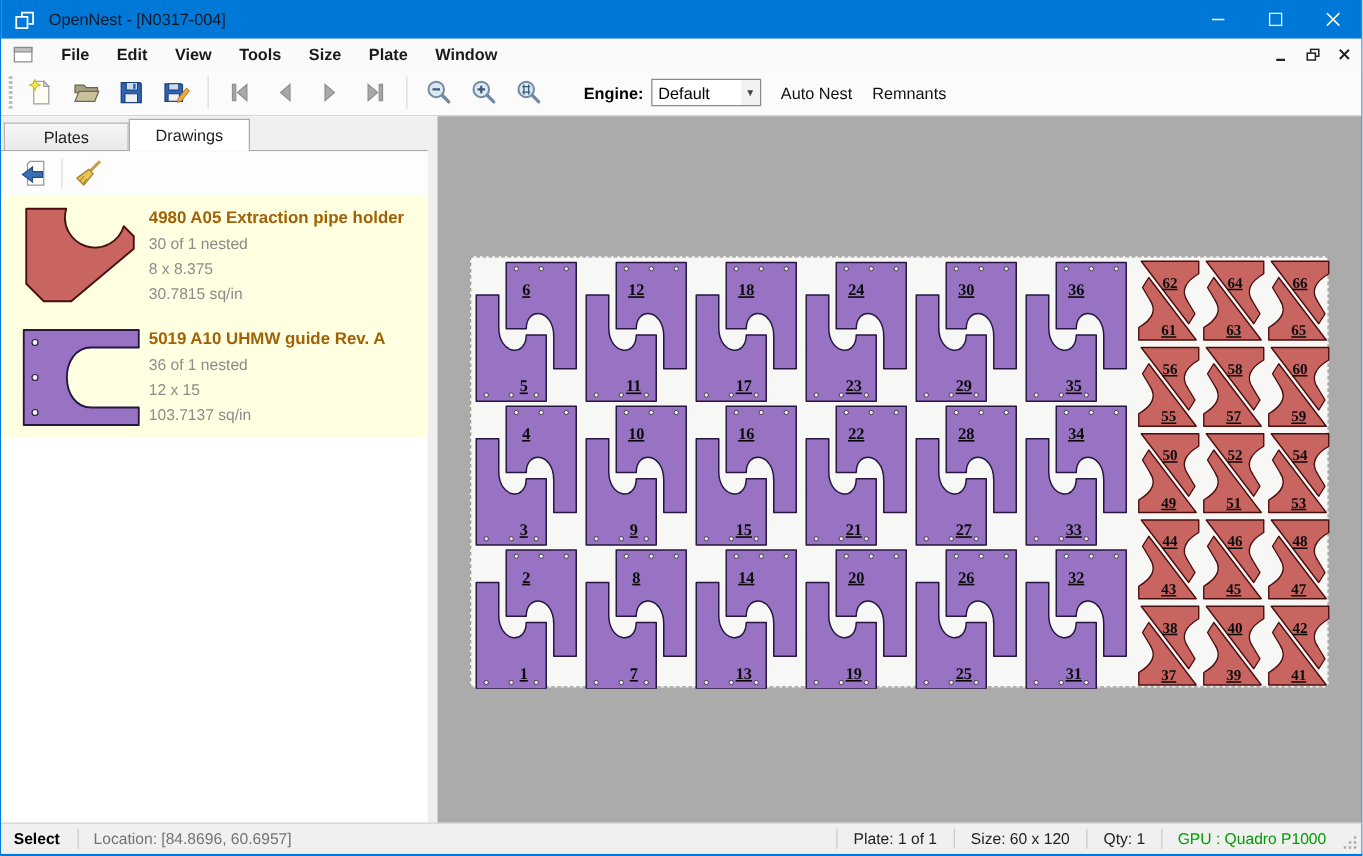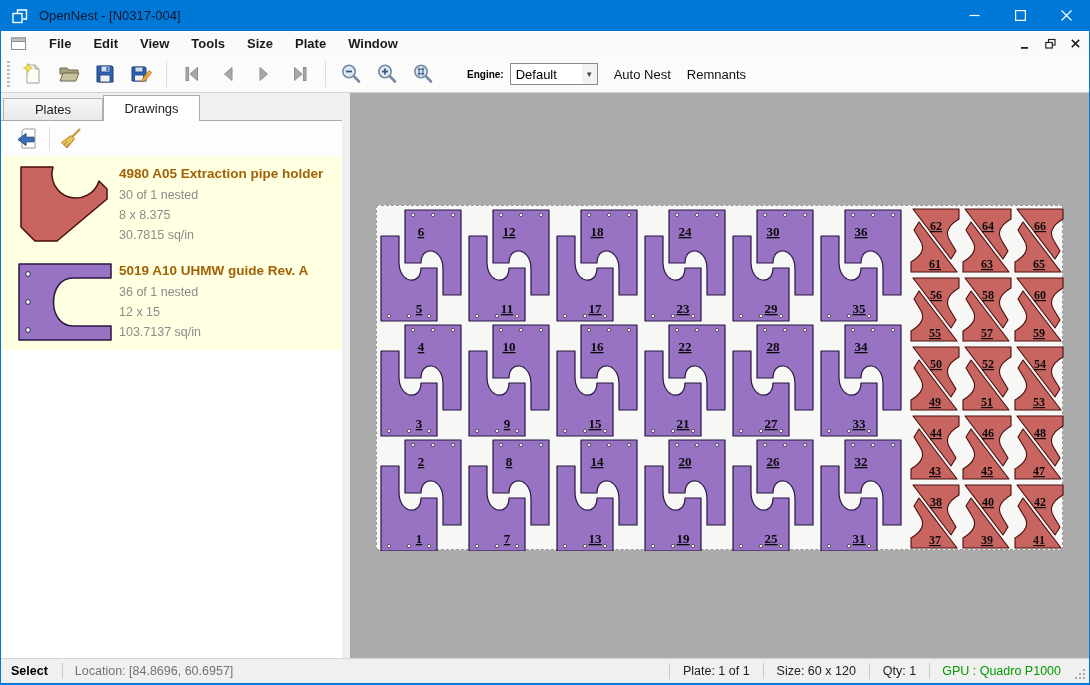--- a/index.html
+++ b/index.html
@@ -22,21 +22,21 @@
   .menubar .spacer { flex:1; }
   .mdictl { width:22px; height:20px; display:flex; align-items:center; justify-content:center; margin-right:3px; }
 
   
   .toolbar { height:37px; background:#FBFBFB; border-bottom:1px solid #D4D4D4; display:flex;
     align-items:center; flex:0 0 37px; padding-left:4px; }
   .grip { width:3px; height:26px; margin:0 5px 0 2px;
     background-image:repeating-linear-gradient(#BDBDBD 0 2px, transparent 2px 4px); }
   .tbtn { width:30px; height:30px; display:flex; align-items:center; justify-content:center; margin:0 3px; }
   .tsep { width:1px; height:26px; background:#DCDCDC; margin:0 7px; }
-  .engine-label { font-weight:bold; font-size:10px; margin:0 6px 0 26px; }
+  .engine-label { font-weight:bold; font-size:13px; margin:0 6px 0 26px; }
   .combo { width:88px; height:22px; border:1px solid #8A8A8A; background:#fff; display:flex;
     align-items:center; font-size:13px; padding-left:5px; }
   .combo .arrow { margin-left:auto; width:15px; height:20px; display:flex; align-items:center;
     justify-content:center; font-size:8px; color:#444; background:#F2F2F2; }
   .tbtext { font-size:13px; padding:4px 8px; margin-left:8px; color:#111; }
 
   
   .main { flex:1; display:flex; min-height:0; }
   .sidebar { width:349px; background:#fff; border-right:8px solid #F0F0F0; display:flex; flex-direction:column; }
   .tabstrip { height:28px; background:#F0F0F0; display:flex; align-items:flex-end; padding-left:2px;

